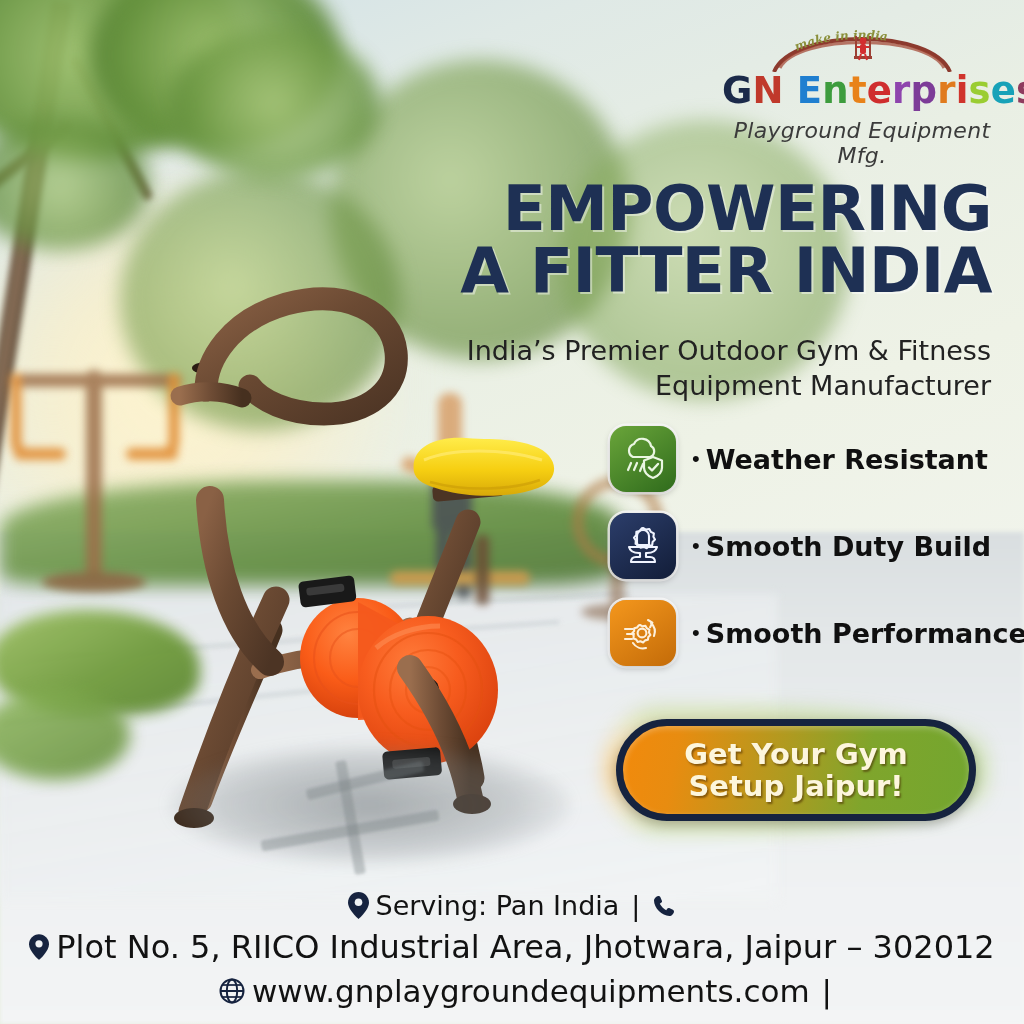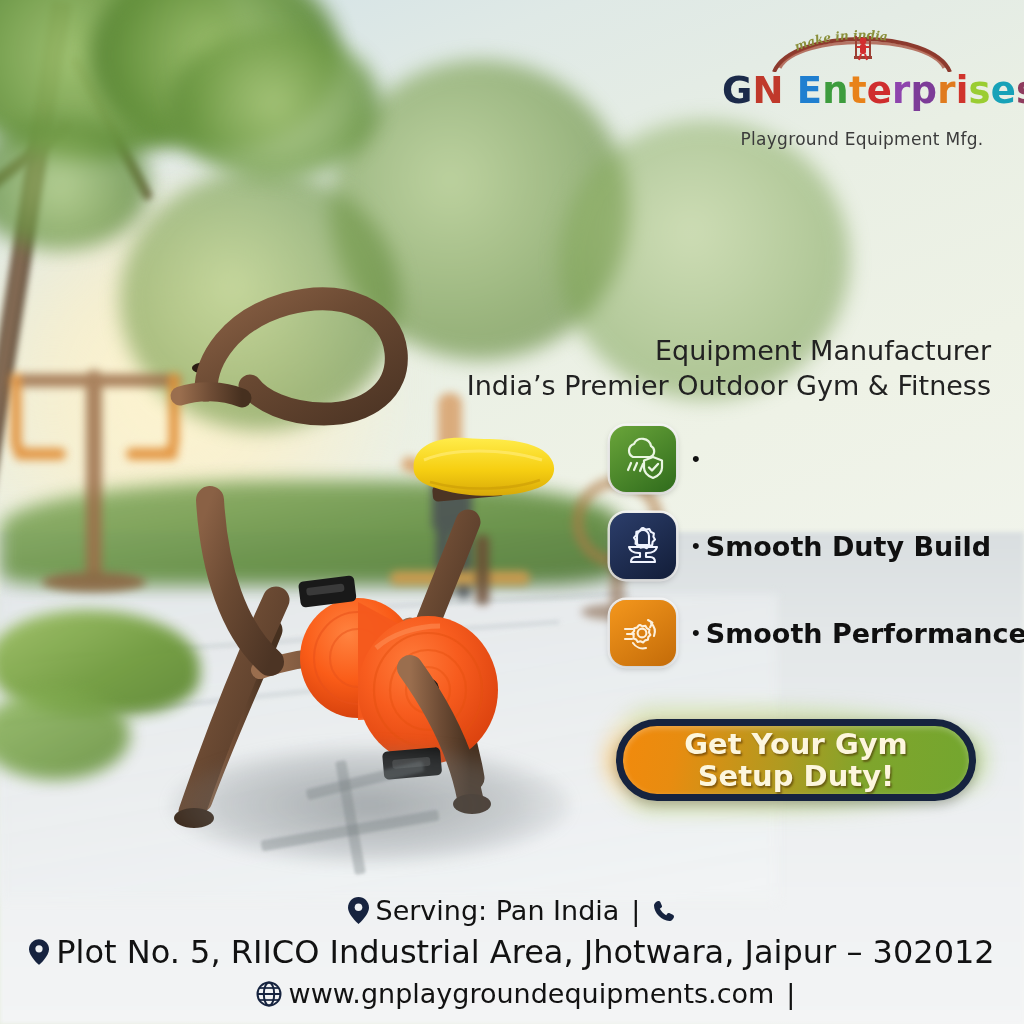--- a/index.html
+++ b/index.html
@@ -71,22 +71,23 @@
 
   
   .logo{position:absolute;right:22px;top:22px;width:280px;text-align:center;}
   .logo-arc{position:relative;height:50px;}
   .brand{
     font-size:37px;font-weight:700;letter-spacing:.2px;line-height:1;
     font-family:"DejaVu Sans",sans-serif;white-space:nowrap;
   }
   .brand span{display:inline-block;}
   .logo-tag{
-    margin-top:20px;font-size:17px;color:#3b3b3b;letter-spacing:.3px;
+    margin-top:9px;font-size:22px;color:#3b3b3b;letter-spacing:.3px;
     font-family:"DejaVu Sans",sans-serif;
+    font-style:italic;
   }
 
   
   .headline{
     position:absolute;right:32px;top:178px;width:600px;text-align:right;
     font-family:"DejaVu Sans",sans-serif;font-weight:700;
     font-size:63px;line-height:.98;letter-spacing:-.5px;color:#1e3054;
     text-shadow:2px 2px 0 rgba(255,255,255,.45);
   }
   .headline div{white-space:nowrap;}
@@ -101,21 +102,21 @@
   .f-icon{
     width:66px;height:66px;border-radius:16px;flex:0 0 66px;
     display:flex;align-items:center;justify-content:center;
     box-shadow:0 2px 7px rgba(0,0,0,.25), 0 0 0 2.5px rgba(255,255,255,.85);
   }
   .f-bullet{font-size:22px;color:#111;margin:0 6px 0 16px;line-height:1;}
   .f-label{
     font-family:"DejaVu Sans",sans-serif;font-weight:600;font-size:27px;color:#101010;white-space:nowrap;
   }
 
-  .cta-wrap{position:absolute;left:616px;top:719px;width:360px;height:82px;}
+  .cta-wrap{position:absolute;left:616px;top:719px;width:360px;height:102px;}
   .cta-glow{
     position:absolute;inset:-12px;border-radius:58px;
     background:radial-gradient(ellipse at 18% 50%,rgba(255,170,40,.55),rgba(255,210,90,.28) 42%,rgba(150,200,60,.38) 68%,rgba(255,255,255,0) 82%);
     filter:blur(9px);
   }
   .cta{
     position:absolute;inset:0;border-radius:52px;
     border:7px solid #16233f;
     background:linear-gradient(100deg,#f28a0c 0%,#e88c10 16%,#b09a20 46%,#7fa52c 70%,#73a62f 100%);
     box-shadow:inset 0 2px 6px rgba(255,255,255,.28), 0 4px 12px rgba(0,0,0,.26);
@@ -127,21 +128,21 @@
   }
 
   
   .footer{
     position:absolute;left:0;bottom:8px;width:1024px;
     font-family:"DejaVu Sans",sans-serif;color:#121212;
   }
   .f-row{display:flex;align-items:center;justify-content:center;gap:7px;margin-bottom:7px;white-space:nowrap;}
   .f-row.r1{font-size:27px;}
   .f-row.r2{font-size:32px;}
-  .f-row.r3{font-size:27px;padding-left:32px;}
+  .f-row.r3{font-size:31px;padding-left:32px;}
   .f-sep{color:#111;padding:0 5px;}
   .pin{display:inline-block;vertical-align:-2px;}
 </style>
 </head>
 <body>
 
 <div class="poster">
 
   <div class="bg-photo">
     <div class="sky"></div>
@@ -308,39 +309,44 @@
           <line x1="3" y1="11" x2="15" y2="11" stroke="#d22f2f" stroke-width="2"></line>
           <line x1="7" y1="18" x2="5" y2="24" stroke="#d22f2f" stroke-width="2"></line>
           <line x1="11" y1="18" x2="13" y2="24" stroke="#d22f2f" stroke-width="2"></line>
         </g>
       </svg>
     </div>
     <div class="brand" id="brand-name"><span style="color: rgb(27, 42, 74);">G</span><span style="color: rgb(192, 57, 43);">N</span><span style="color: rgb(0, 0, 0);">&nbsp;</span><span style="color: rgb(31, 127, 208);">E</span><span style="color: rgb(61, 156, 61);">n</span><span style="color: rgb(232, 130, 26);">t</span><span style="color: rgb(207, 46, 46);">e</span><span style="color: rgb(142, 68, 173);">r</span><span style="color: rgb(125, 60, 152);">p</span><span style="color: rgb(224, 123, 30);">r</span><span style="color: rgb(208, 52, 44);">i</span><span style="color: rgb(154, 205, 50);">s</span><span style="color: rgb(23, 162, 184);">e</span><span style="color: rgb(142, 59, 94);">s</span></div>
     <div class="logo-tag">Playground Equipment Mfg.</div>
   </div>
 
+  <div class="headline">
+    <div>EMPOWERING</div>
+    <div>A FITTER INDIA</div>
+  </div>
   <div class="subhead">
+    <div>India’s Premier Outdoor Gym &amp; Fitness</div>
     <div>Equipment Manufacturer</div>
-    <div>India’s Premier Outdoor Gym &amp; Fitness</div>
   </div>
 
   <div class="features">
 
     <div class="feature">
       <div class="f-icon" style="background:linear-gradient(145deg,#6aa53a,#2f6b1c);">
         <svg width="44" height="44" viewBox="0 0 44 44">
           <path d="M12 20 a7 7 0 0 1 1-13 a9 9 0 0 1 17 2 a6 6 0 0 1 -1 11 Z" fill="none" stroke="#eaf6e2" stroke-width="2.2" stroke-linejoin="round"></path>
           <line x1="10" y1="26" x2="7" y2="33" stroke="#eaf6e2" stroke-width="2.2" stroke-linecap="round"></line>
           <line x1="16" y1="26" x2="13" y2="33" stroke="#eaf6e2" stroke-width="2.2" stroke-linecap="round"></line>
           <line x1="22" y1="27" x2="19" y2="34" stroke="#eaf6e2" stroke-width="2.2" stroke-linecap="round"></line>
           <path d="M32 20 l9 3.5 v7 c0 5.5 -4.6 8.8 -9 10.5 c-4.4 -1.7 -9 -5 -9 -10.5 v-7 Z" fill="none" stroke="#eaf6e2" stroke-width="2.2" stroke-linejoin="round"></path>
           <path d="M28 30.5 l3 3 l6 -6.5" fill="none" stroke="#eaf6e2" stroke-width="2.4" stroke-linecap="round" stroke-linejoin="round"></path>
         </svg>
       </div>
       <span class="f-bullet">•</span>
+      <span class="f-label">Weather Resistant</span>
     </div>
 
     <div class="feature">
       <div class="f-icon" style="background:linear-gradient(145deg,#2c3e6b,#121d38);">
         <svg width="44" height="44" viewBox="0 0 44 44">
           <g fill="none" stroke="#f0f4ff" stroke-width="2.1" stroke-linejoin="round" stroke-linecap="round">
             <path d="M22 4 l3 1.6 l3.3 -.6 l1.6 2.9 l3 1.5 l-.5 3.3 l1.6 2.9 l-2.4 2.3 l-.4 3.3 l-3.2 .7 l-2.3 2.4
                      l-3 -1.4 l-3.2 .8 l-1.8 -2.8 l-3.1 -1.2 l.2 -3.3 l-1.8 -2.8 l2.2 -2.5 l.2 -3.3 l3.2 -.9 l2.1 -2.6 Z"></path>
             <path d="M16 12 a6 6 0 0 1 12 0 v9 h-12 Z"></path>
             <path d="M8 23 h28 c-1 4 -5 6 -10 6 h-1 v4 h4 c3 0 5 2 5 5 H10 c0 -3 2 -5 5 -5 h4 v-4 h-1 c-5 0 -9 -2 -10 -6 Z"></path>
@@ -370,21 +376,21 @@
       </div>
       <span class="f-bullet">•</span>
       <span class="f-label">Smooth Performance</span>
     </div>
   </div>
 
   <div class="cta-wrap">
     <div class="cta-glow"></div>
     <div class="cta">
       <div class="cta-line">Get Your Gym</div>
-      <div class="cta-line">Setup Duty!</div>
+      <div class="cta-line">Setup Jaipur!</div>
     </div>
   </div>
 
   <div class="footer">
 
     <div class="f-row r1">
       <svg class="pin" width="21" height="27" viewBox="0 0 21 27">
         <path d="M10.5 0 C4.7 0 0 4.7 0 10.5 C0 18 10.5 27 10.5 27 S21 18 21 10.5 C21 4.7 16.3 0 10.5 0 Z" fill="#16233f"></path>
         <circle cx="10.5" cy="10.2" r="3.8" fill="#eef1f4"></circle>
       </svg>

